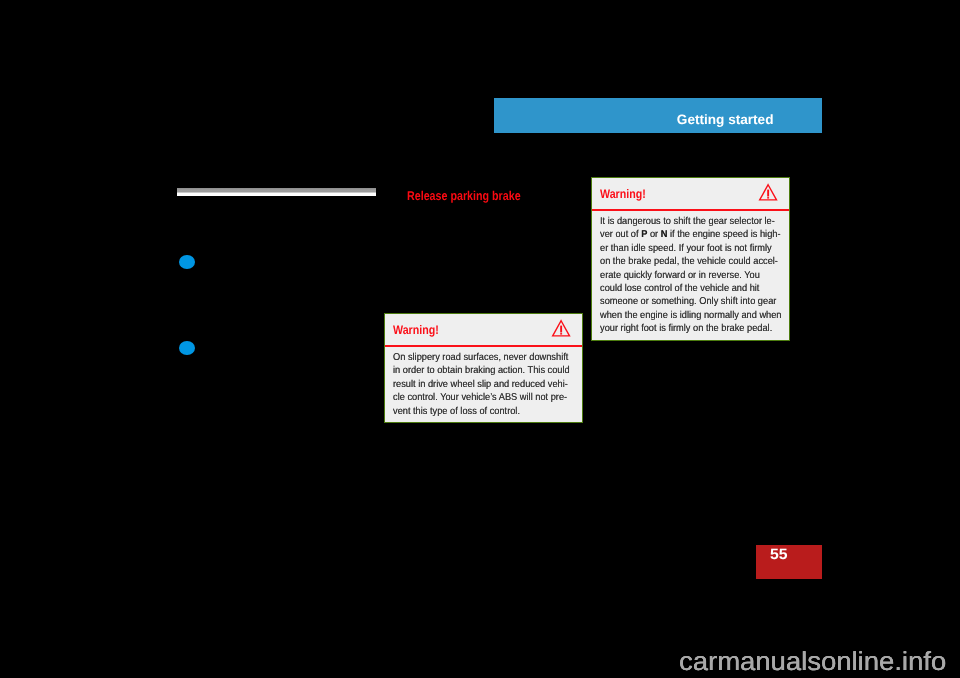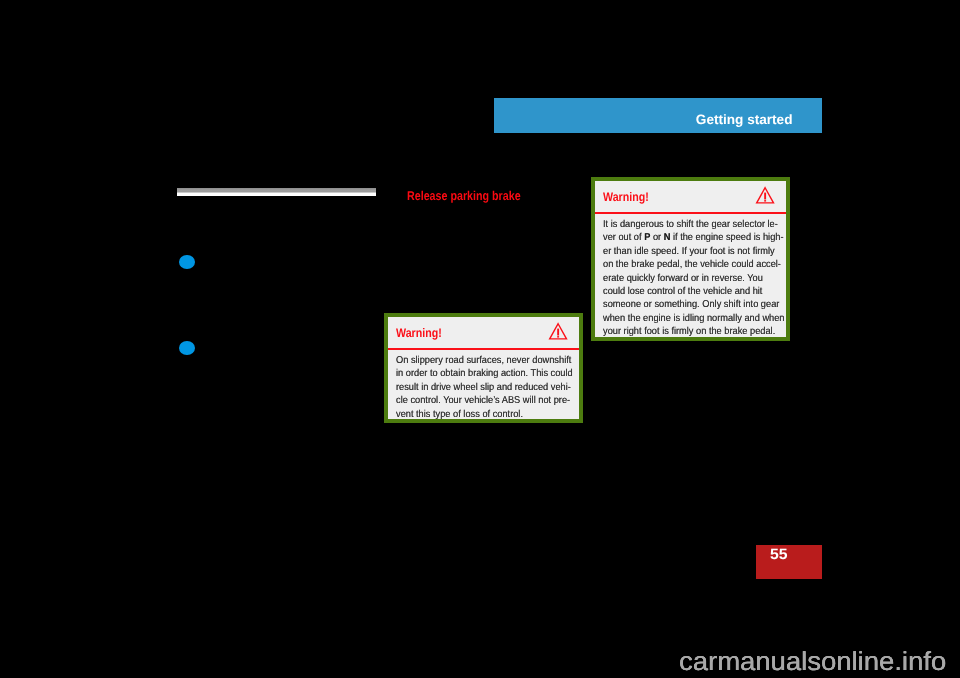--- a/index.html
+++ b/index.html
@@ -27,21 +27,21 @@
   .header-bar {
     position: absolute;
     left: 494px;
     top: 98px;
     width: 327.5px;
     height: 35.2px;
     background: #2f95cb;
   }
   .header-title {
     position: absolute;
-    right: 29px;
+    right: 48px;
     top: 14.9px;
     font-size: 13.6px;
     line-height: 1;
     font-weight: bold;
     color: #ffffff;
     white-space: nowrap;
     text-align: right;
   }
 
   
@@ -73,21 +73,21 @@
     font-size: 12.8px;
     line-height: 1;
     transform: scaleX(0.836);
     transform-origin: left top;
   }
 
   
   .warnbox {
     position: absolute;
     background: #efefef;
-    border: 4px solid #4d7c0f;
+    border: 1px solid #4d7c0f;
     box-sizing: border-box;
   }
   .warnbox .wb-head {
     position: relative;
     height: 32px;
   }
   .warnbox .wb-title {
     position: absolute;
     left: 8.4px;
     top: 8.8px;

